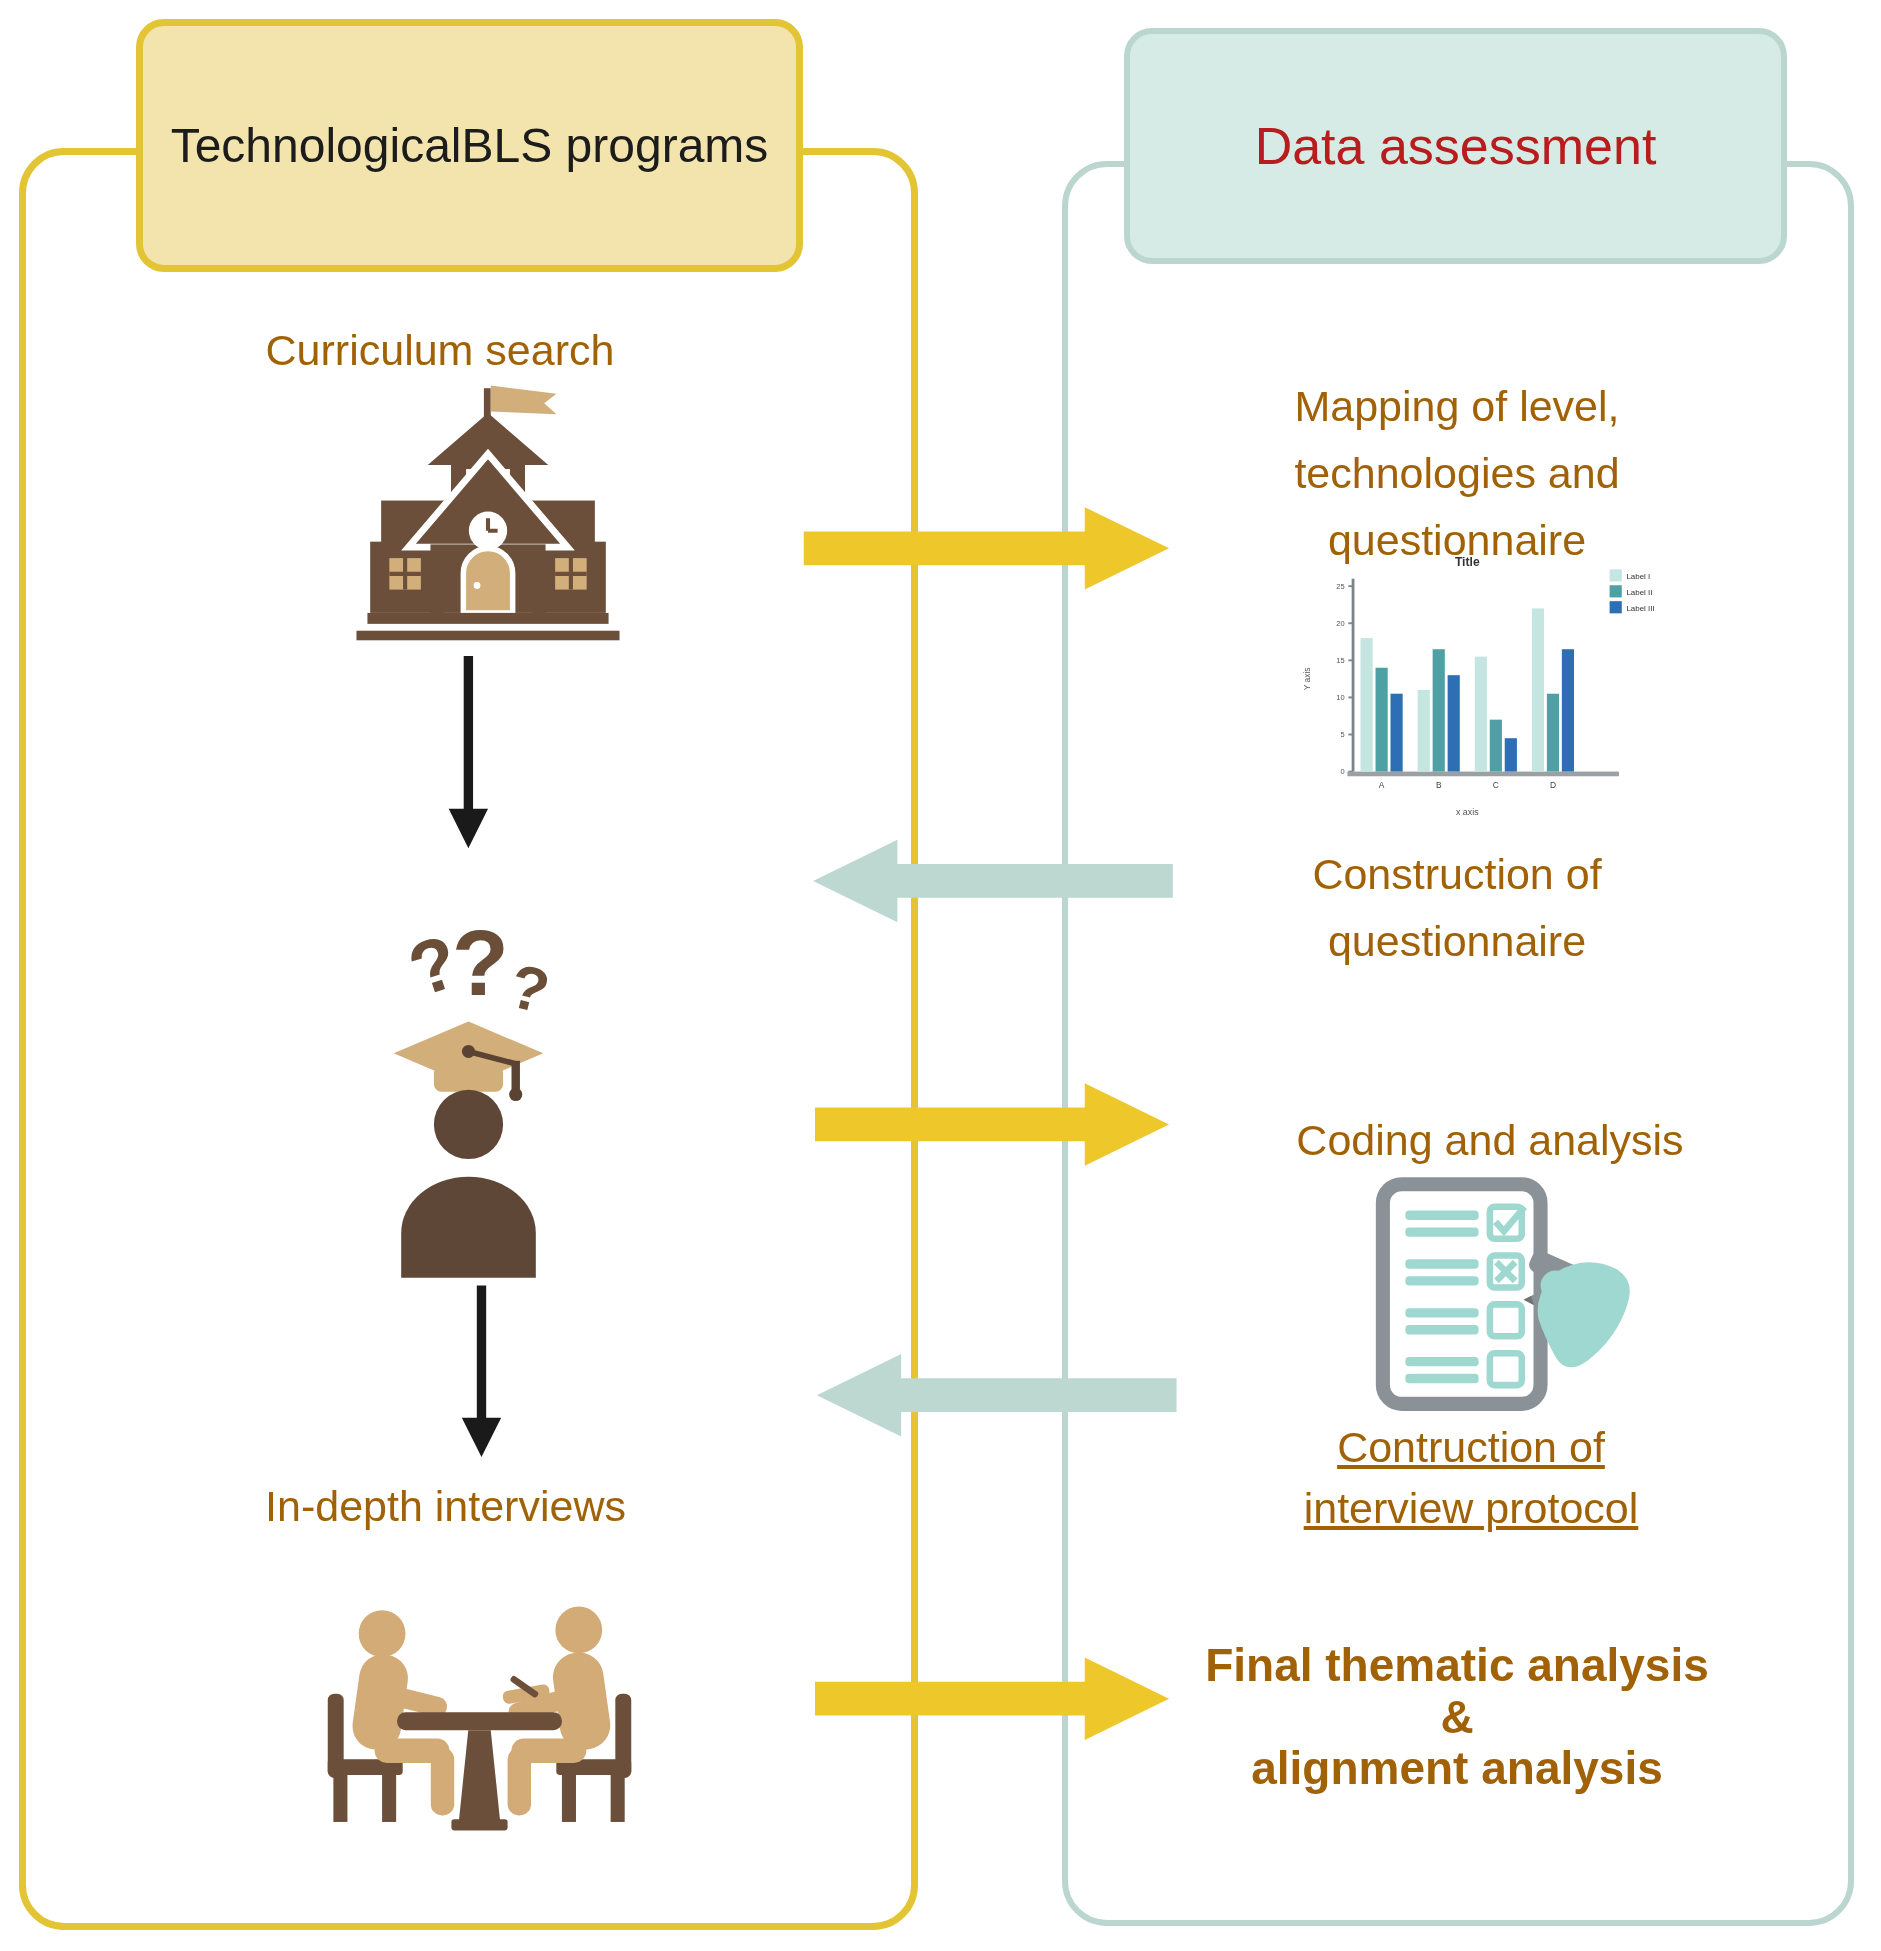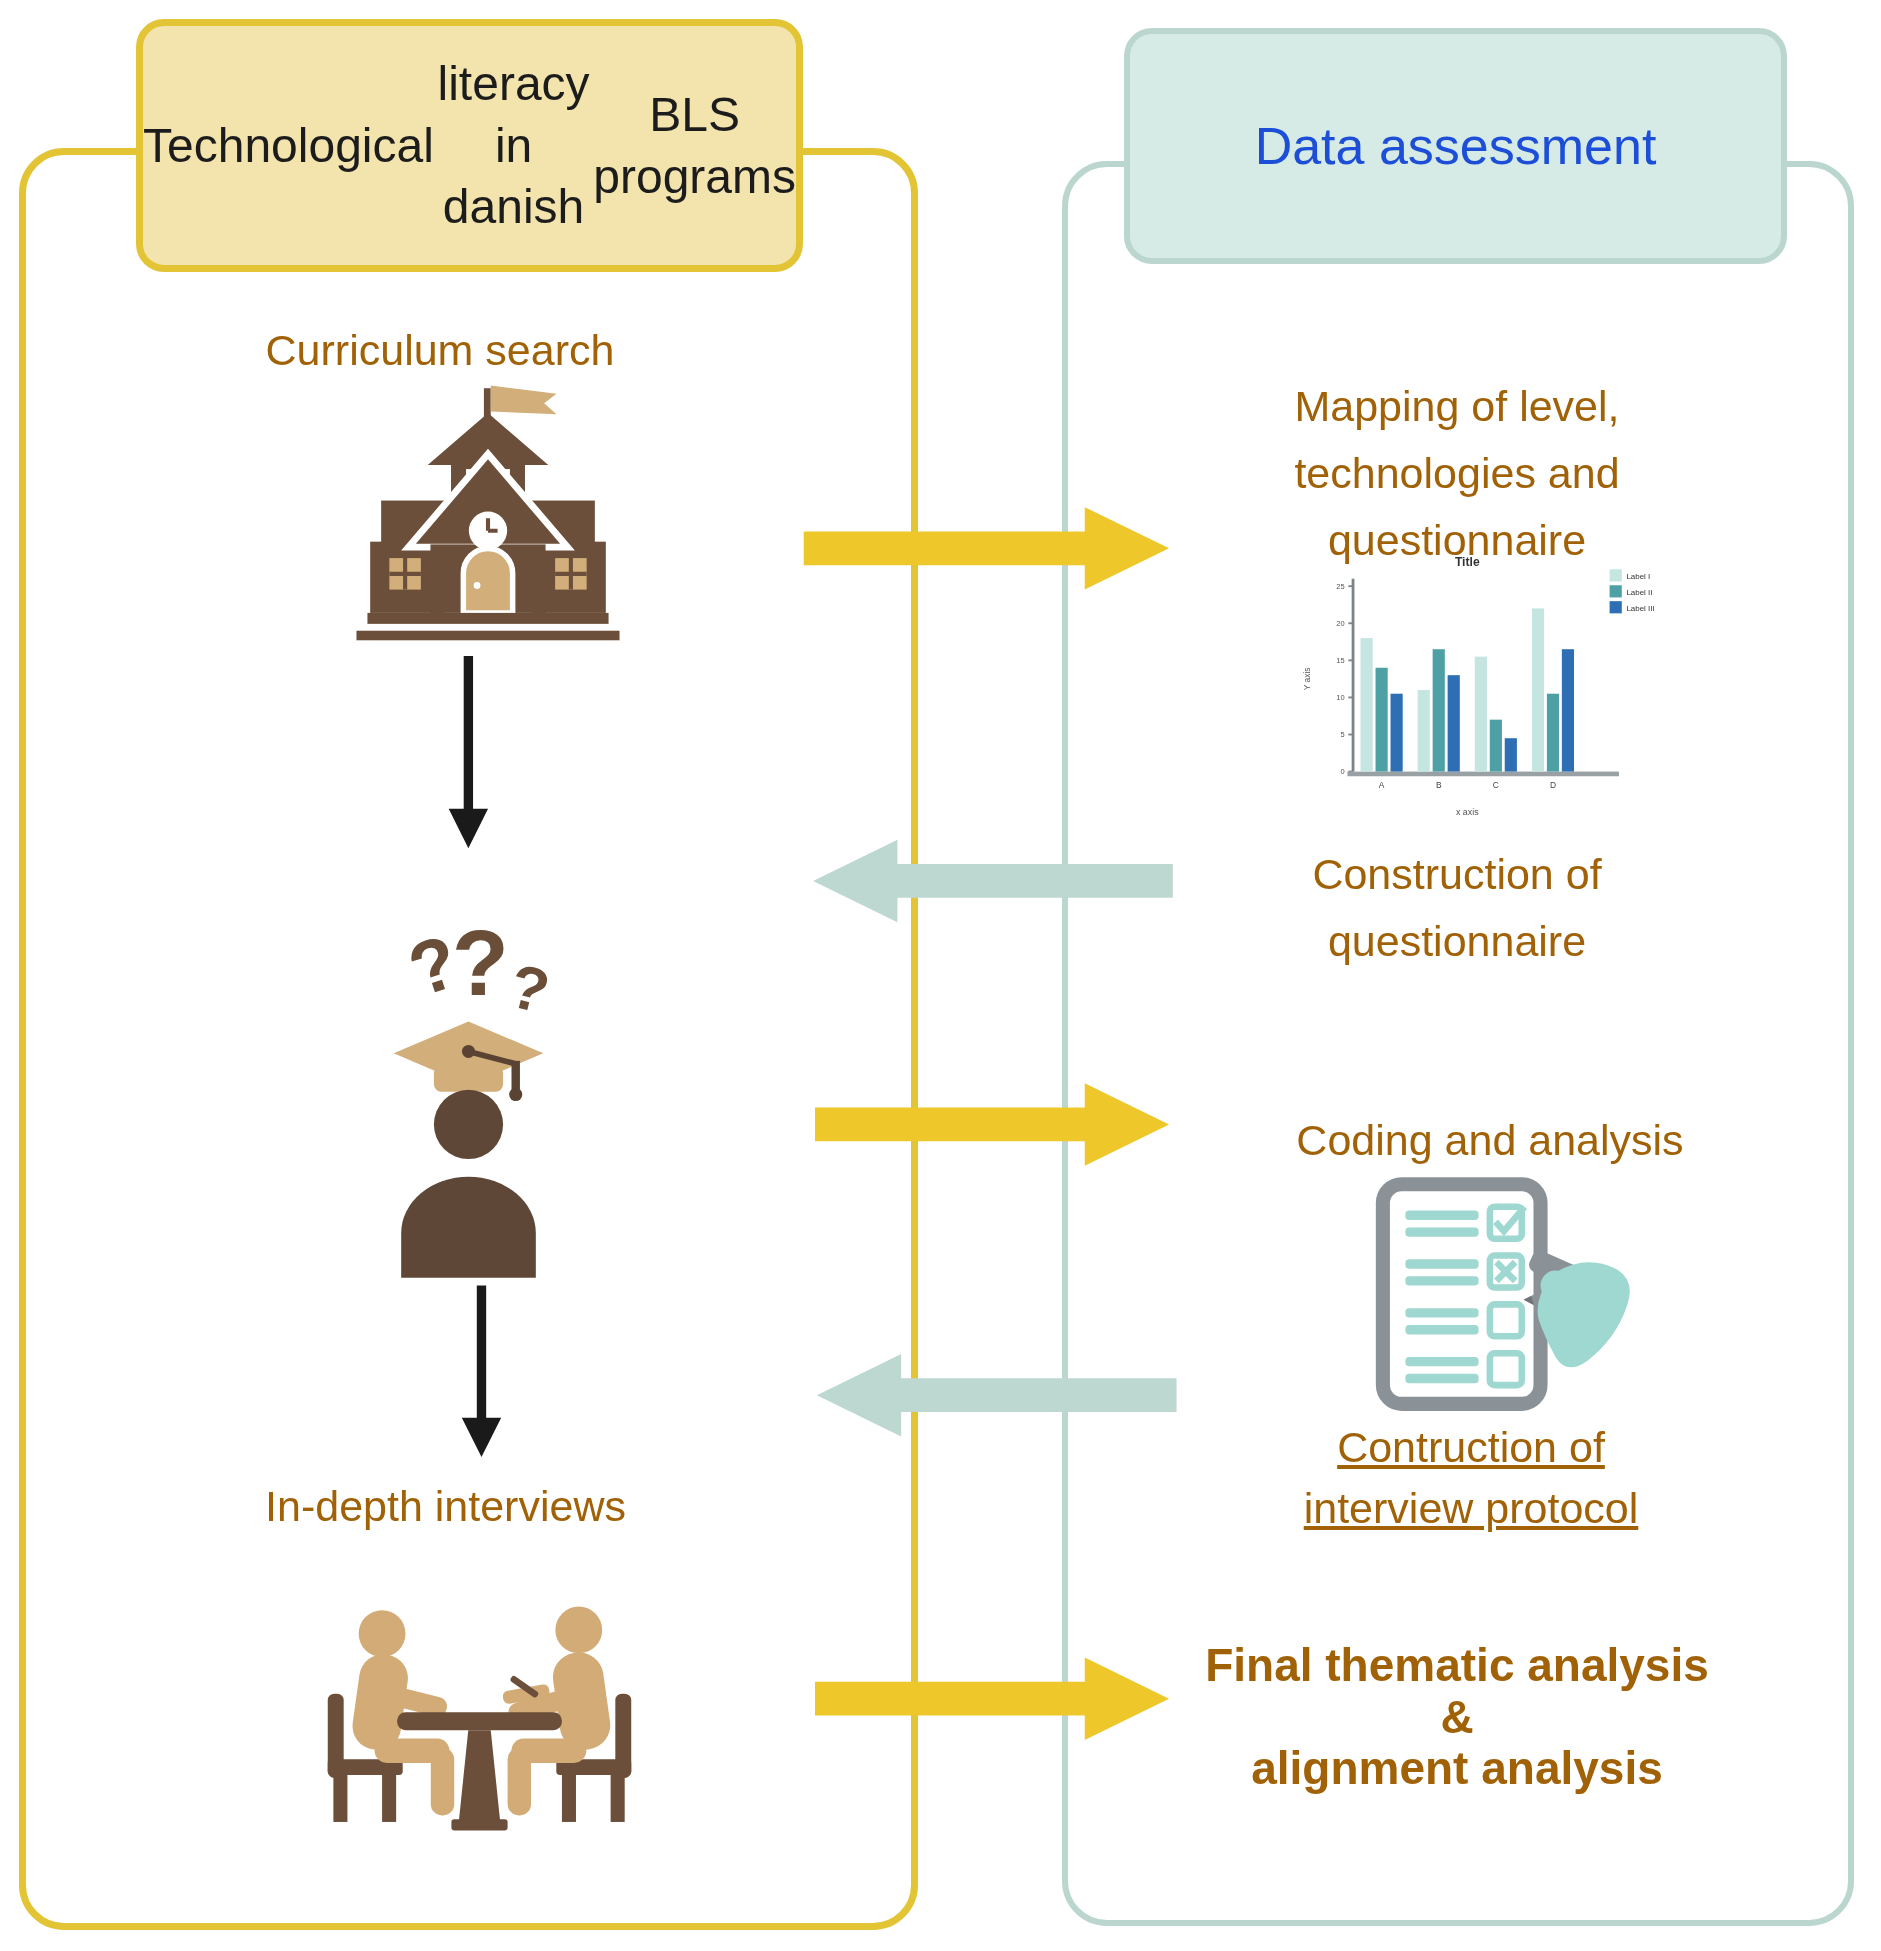--- a/index.html
+++ b/index.html
@@ -10,21 +10,21 @@
   
   .panel{position:absolute;box-sizing:border-box;border-radius:45px;background:transparent;z-index:1;}
   .panel-left{left:19px;top:148px;width:899px;height:1782px;border:7.5px solid #e2c434;}
   .panel-right{left:1062px;top:161px;width:792px;height:1765px;border:6.6px solid #bad6cf;}
   
   .title-box{position:absolute;box-sizing:border-box;border-radius:28px;display:flex;
     align-items:center;justify-content:center;text-align:center;z-index:3;}
   .title-left{left:136px;top:19px;width:667px;height:253px;background:#f3e4ad;border:7.5px solid #e2c434;
     font-size:48px;line-height:1.28;color:#1c1c1c;}
   .title-right{left:1124px;top:28px;width:663px;height:236px;background:#d7ebe6;border:6.6px solid #bad6cf;
-    font-size:52px;color:#1d4ed8;}
+    font-size:52px;color:#b91c1c;}
   
   .lbl{position:absolute;text-align:center;z-index:2;color:#a16207;}
   .step-lbl{font-size:43px;}
   .item-lbl{font-size:43px;line-height:1.56;}
   .item-lbl.tight{line-height:1.42;text-decoration:underline;}
   .bold-lbl{font-weight:bold;font-size:46px;line-height:1.12;}
   .icon-wrap{position:absolute;z-index:2;line-height:0;}
   .overlay{position:absolute;left:0;top:0;width:1881px;height:1952px;z-index:4;pointer-events:none;}
   #chart-mount{position:absolute;left:1295px;top:543px;width:397px;height:283px;z-index:2;}
   #chart-mount svg{width:100%;height:100%;}
@@ -32,21 +32,20 @@
 </head>
 <body>
 
 <div class="stage">
 
   <div class="panel panel-left"></div>
   <div class="panel panel-right"></div>
 
   <div class="title-box title-left">
     <div>Technological</div>
-    <div>literacy in danish</div>
     <div>BLS programs</div>
   </div>
   <div class="title-box title-right">
     <div>Data assessment</div>
   </div>
 
   <div class="lbl step-lbl" style="left:112px;top:326px;width:656px;">Curriculum search</div>
   <div class="lbl step-lbl" style="left:108px;top:1482px;width:675px;">In-depth interviews</div>
 
   <div class="icon-wrap" style="left:351px;top:380px;width:274px;height:274px;">

